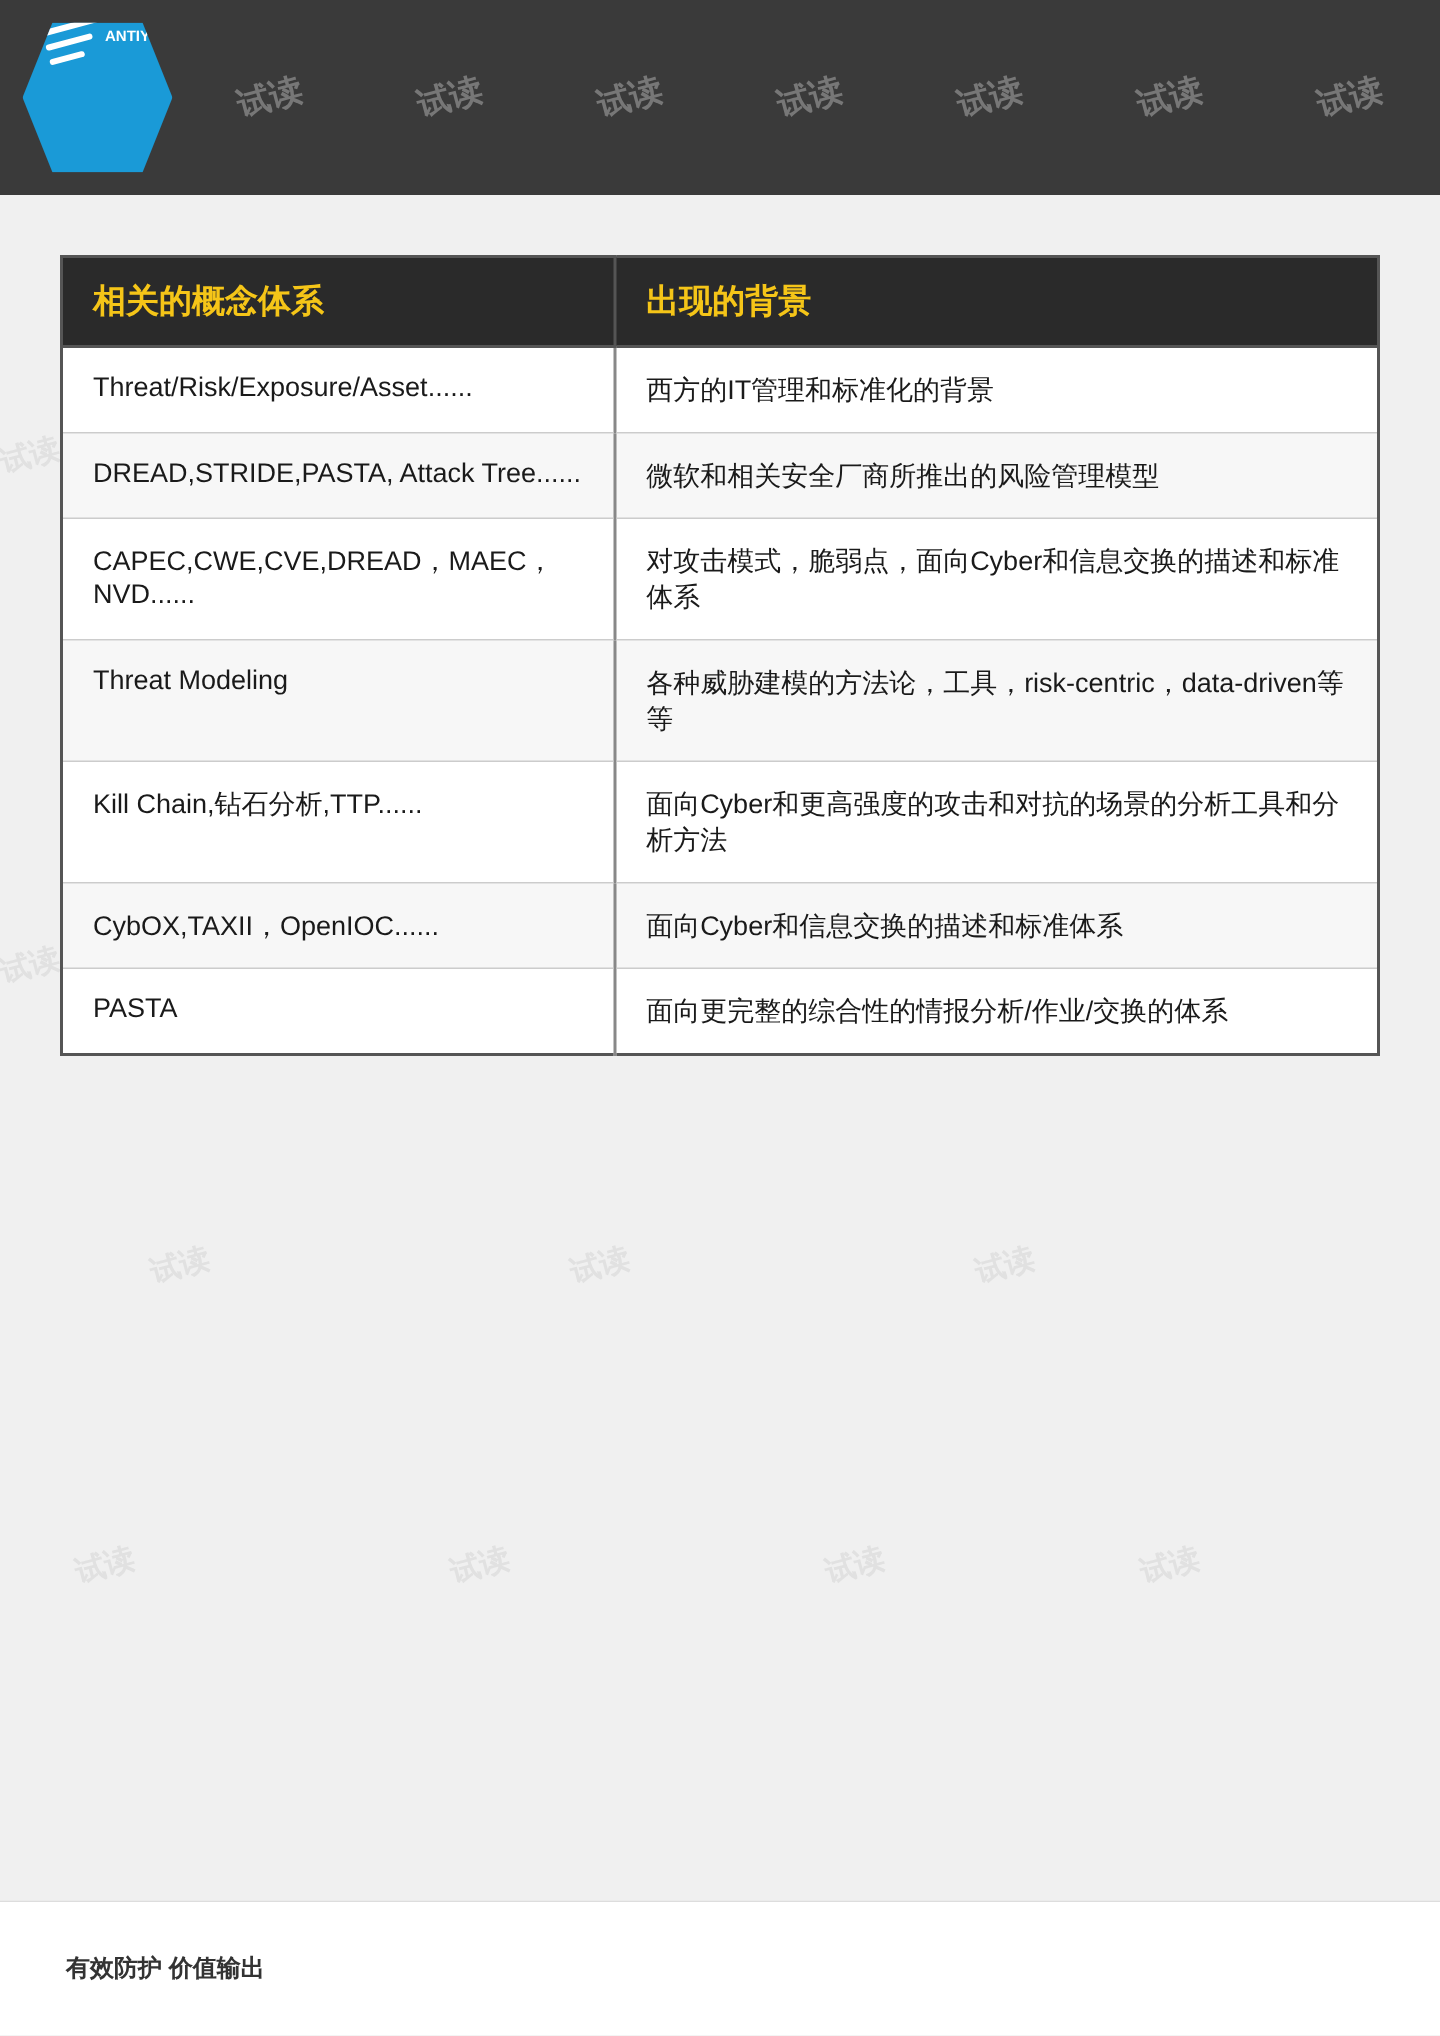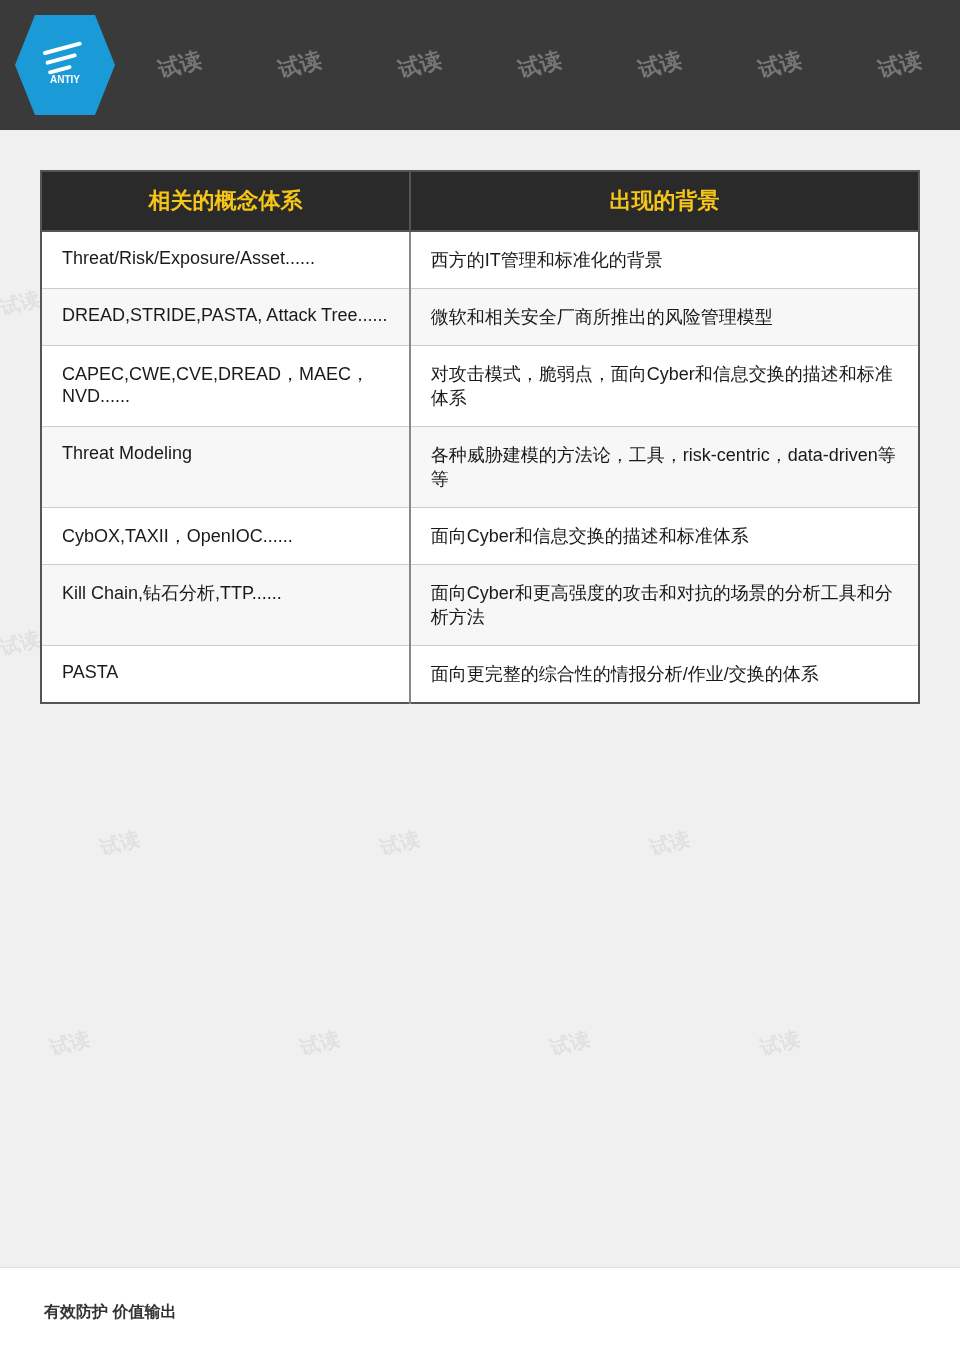--- a/index.html
+++ b/index.html
@@ -23,23 +23,23 @@
       overflow: hidden;
     }
 
     .header-logo {
       width: 100px;
       height: 100px;
       background: #1a9ad7;
       clip-path: polygon(20% 0%, 80% 0%, 100% 50%, 80% 100%, 20% 100%, 0% 50%);
       margin-left: 15px;
       display: flex;
-      align-items: center;
+      align-items: flex-start;
       justify-content: center;
-      flex-direction: column;
+      flex-direction: row;
       position: relative;
       z-index: 2;
     }
 
     .logo-lines {
       display: flex;
       flex-direction: column;
       gap: 6px;
       transform: rotate(-15deg);
     }
@@ -138,22 +138,22 @@
       z-index: 1;
       background: white;
       border: 2px solid #555;
     }
 
     .data-table th {
       background: #2a2a2a;
       color: #f5c518;
       font-size: 22px;
       font-weight: bold;
-      padding: 14px 10px;
-      text-align: center;
+      padding: 14px 20px;
+      text-align: left;
       border: 2px solid #555;
     }
 
     .data-table td {
       padding: 16px 20px;
       border: 1px solid #ccc;
       vertical-align: top;
       font-size: 18px;
       color: #1a1a1a;
     }
@@ -293,26 +293,26 @@
         </tr>
         <tr>
           <td>CAPEC,CWE,CVE,DREAD，MAEC，NVD......</td>
           <td>对攻击模式，脆弱点，面向Cyber和信息交换的描述和标准体系</td>
         </tr>
         <tr>
           <td>Threat Modeling</td>
           <td>各种威胁建模的方法论，工具，risk-centric，data-driven等等</td>
         </tr>
         <tr>
+          <td>Kill Chain,钻石分析,TTP......</td>
+          <td>面向Cyber和更高强度的攻击和对抗的场景的分析工具和分析方法</td>
+        </tr>
+        <tr>
           <td>CybOX,TAXII，OpenIOC......</td>
           <td>面向Cyber和信息交换的描述和标准体系</td>
-        </tr>
-        <tr>
-          <td>Kill Chain,钻石分析,TTP......</td>
-          <td>面向Cyber和更高强度的攻击和对抗的场景的分析工具和分析方法</td>
         </tr>
         <tr>
           <td>PASTA</td>
           <td>面向更完整的综合性的情报分析/作业/交换的体系</td>
         </tr>
       </tbody>
   </table>
 </div>
 
 <div class="footer">

